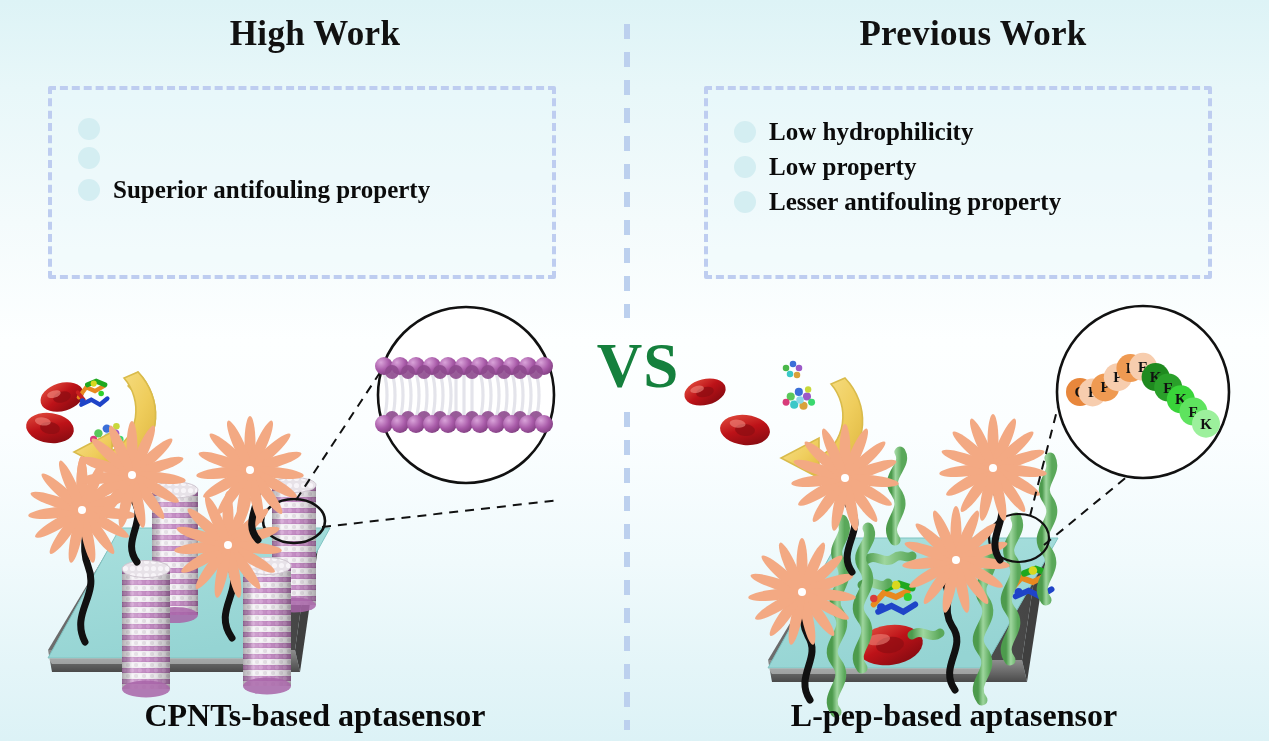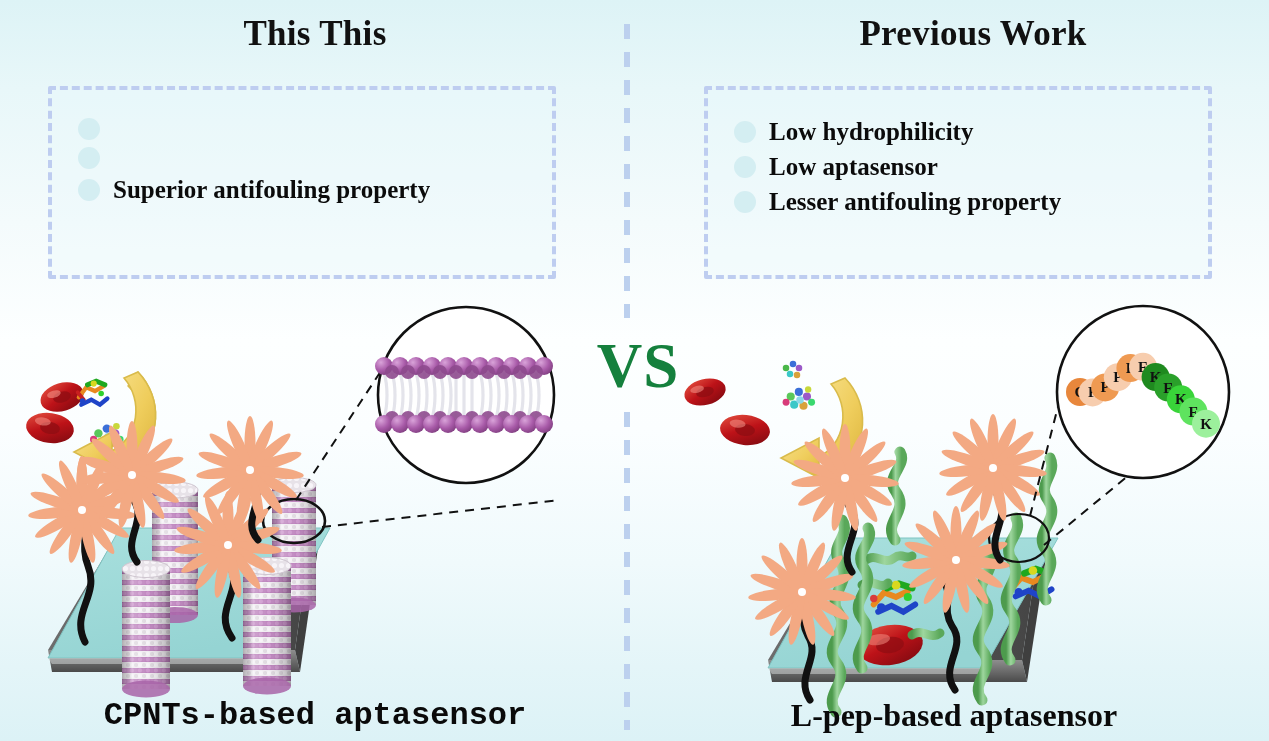--- a/index.html
+++ b/index.html
@@ -39,21 +39,21 @@
   #vs-label{
     position:absolute;left:578px;top:330px;width:120px;text-align:center;
     font-size:63px;font-weight:bold;color:#15803d;letter-spacing:1px;
   }
 
   
   .caption{
     position:absolute;font-weight:bold;color:#0a0a0a;font-size:32px;
     white-space:nowrap;text-align:center;
   }
-  #caption-left{left:0;width:630px;top:697px;font-family:Liberation Mono, monospace;}
+  #caption-left{left:0;width:630px;top:697px;}
   #caption-right{left:639px;width:630px;top:697px;}
 </style>
 </head>
 <body>
 
 <div class="stage">
 
   <svg class="layer" viewBox="0 0 1269 741">
     <defs>
 
@@ -589,21 +589,21 @@
             <text x="1180.8" y="404.3" text-anchor="middle" font-size="15" font-weight="bold" font-family="&quot;Liberation Serif&quot;, serif" fill="#111">K</text>
             <circle cx="1193.4" cy="411.6" r="14" fill="#5fe35f"></circle>
             <text x="1193.4" y="416.6" text-anchor="middle" font-size="15" font-weight="bold" font-family="&quot;Liberation Serif&quot;, serif" fill="#111">E</text>
             <circle cx="1206.0" cy="423.7" r="14" fill="#9cf09c"></circle>
             <text x="1206.0" y="428.7" text-anchor="middle" font-size="15" font-weight="bold" font-family="&quot;Liberation Serif&quot;, serif" fill="#111">K</text>
           </g>
       </g>
     </g>
   </svg>
 
-  <div class="panel-title" id="title-left">This This</div>
+  <div class="panel-title" id="title-left">High Work</div>
   <div class="panel-title" id="title-right">Previous Work</div>
 
   <div class="bullet-box" id="box-left">
     <div class="bullet-list">
       <div class="bullet-row">
         <span class="bullet-dot"></span>
       </div>
       <div class="bullet-row">
         <span class="bullet-dot"></span>
       </div>
@@ -615,21 +615,21 @@
   </div>
 
   <div class="bullet-box" id="box-right">
     <div class="bullet-list">
       <div class="bullet-row">
         <span class="bullet-dot"></span>
         <span class="bullet-text">Low hydrophilicity</span>
       </div>
       <div class="bullet-row">
         <span class="bullet-dot"></span>
-        <span class="bullet-text">Low aptasensor</span>
+        <span class="bullet-text">Low property</span>
       </div>
       <div class="bullet-row">
         <span class="bullet-dot"></span>
         <span class="bullet-text">Lesser antifouling property</span>
       </div>
     </div>
   </div>
 
   <div id="vs-label">VS</div>
 

